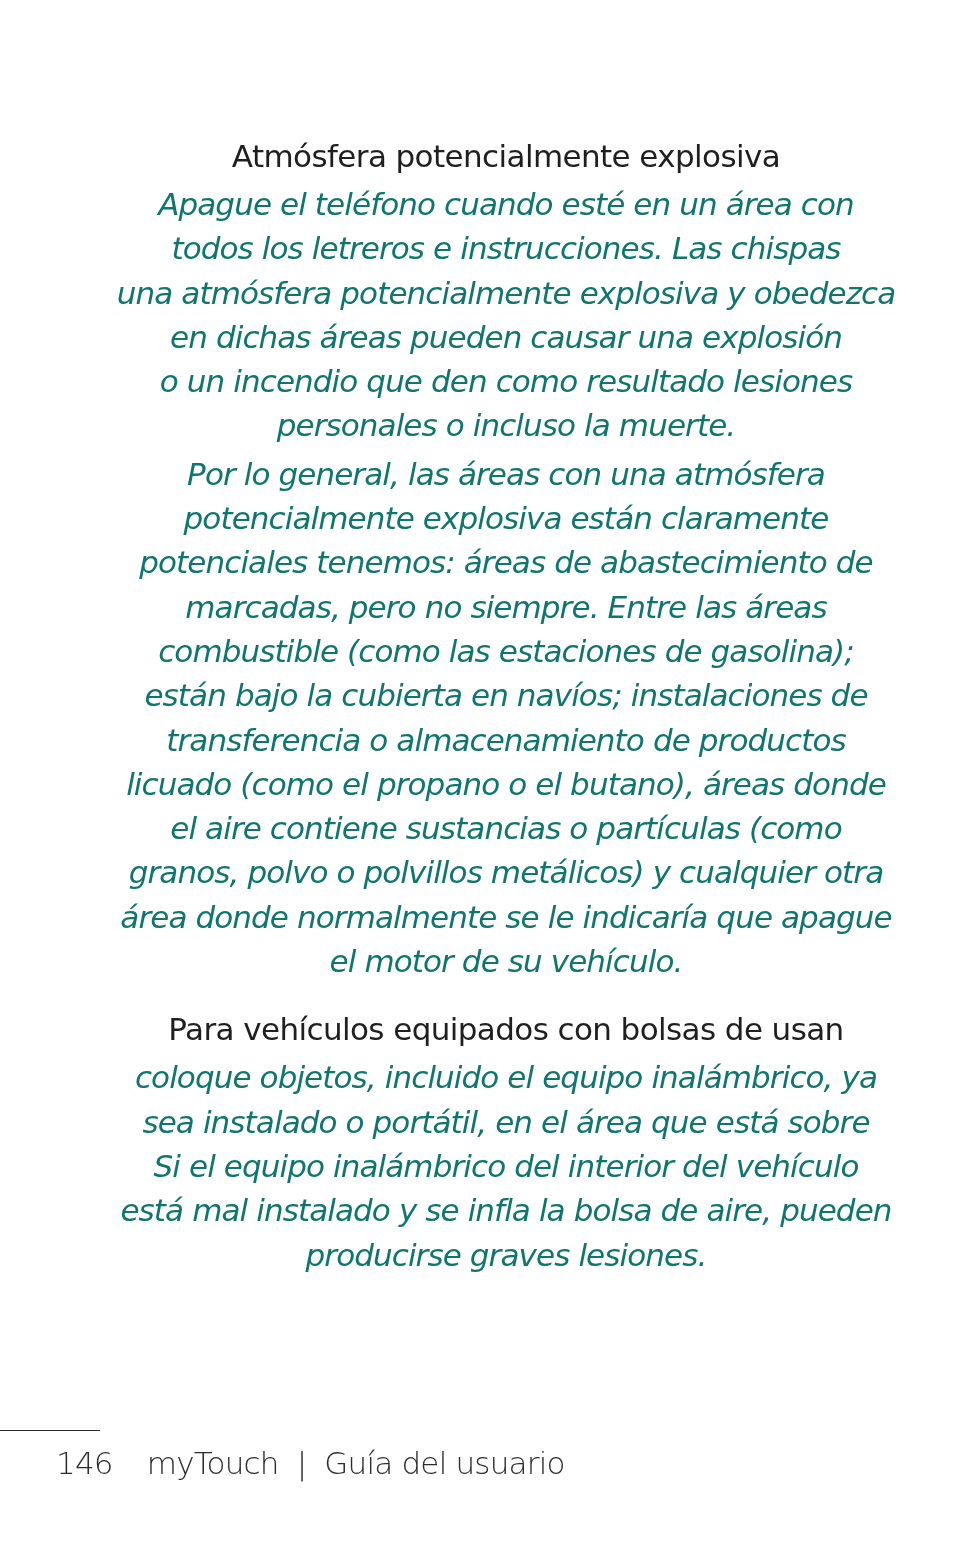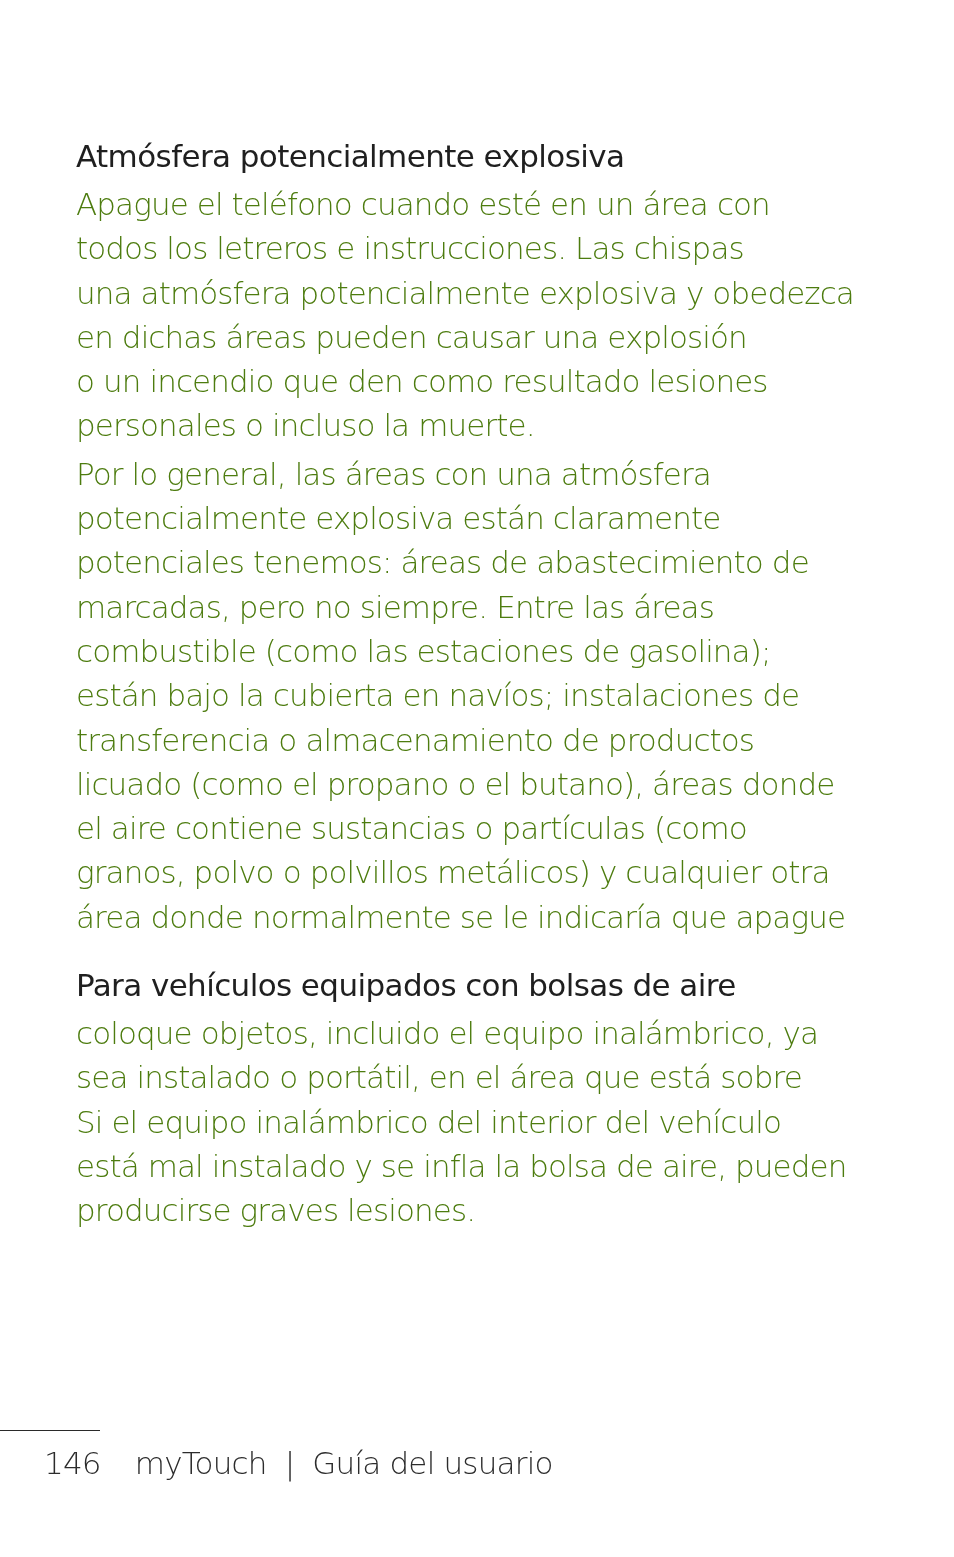--- a/index.html
+++ b/index.html
@@ -1,37 +1,37 @@
 <!DOCTYPE html>
 <html><head>
 <meta charset="utf-8">
 <style>
   html, body { margin: 0; padding: 0; }
   body {
     width: 954px; height: 1557px; background: #ffffff; position: relative; overflow: hidden;
     font-family: "DejaVu Sans", sans-serif; color: #2a2a2a;
   }
-  .content { position: absolute; left: 76px; top: 134px; width: 860px; }
+  .content { position: absolute; left: 76px; top: 134px; width: 860px; text-align: center; }
   .heading {
     font-size: 31px; font-weight: 500; color: #1f1f1f; line-height: 44px; margin: 0; white-space: nowrap;
     letter-spacing: -0.6px;
   }
   .para { margin: 0; }
   .line {
     display: block; font-size: 31px; font-weight: 300; line-height: 44.3px; white-space: nowrap;
-    letter-spacing: -0.9px; color: #4d7c0f;
+    letter-spacing: -0.9px; color: #0f766e; font-style: italic;
   }
   .gap-s { height: 4px; }
   .gap-l { height: 24px; }
   .rule { position: absolute; left: 0; top: 1430px; width: 100px; height: 1px; background: #2a2a2a; }
   .footer {
     position: absolute; left: 44px; top: 1441px; font-size: 31px; font-weight: 300; line-height: 44px;
     color: #2c2c2c; white-space: nowrap; letter-spacing: -0.8px;
   }
-  .footer .pg { margin-right: 34px; }
+  .footer .pg { margin-right: 34px; margin-left: 12px; }
   .footer .sep { margin: 0 18px; }
 </style>
 </head>
 <body>
 
 <div class="content">
   <h2 class="heading">Atmósfera potencialmente explosiva</h2>
   <div class="gap-s"></div>
   <p class="para">
     <span class="line">Apague el teléfono cuando esté en un área con</span>
@@ -47,23 +47,24 @@
     <span class="line">potencialmente explosiva están claramente</span>
     <span class="line">potenciales tenemos: áreas de abastecimiento de</span>
     <span class="line">marcadas, pero no siempre. Entre las áreas</span>
     <span class="line">combustible (como las estaciones de gasolina);</span>
     <span class="line">están bajo la cubierta en navíos; instalaciones de</span>
     <span class="line">transferencia o almacenamiento de productos</span>
     <span class="line">licuado (como el propano o el butano), áreas donde</span>
     <span class="line">el aire contiene sustancias o partículas (como</span>
     <span class="line">granos, polvo o polvillos metálicos) y cualquier otra</span>
     <span class="line">área donde normalmente se le indicaría que apague</span>
+    <span class="line">el motor de su vehículo.</span>
   </p>
   <div class="gap-l"></div>
-  <h2 class="heading">Para vehículos equipados con bolsas de aire</h2>
+  <h2 class="heading">Para vehículos equipados con bolsas de usan</h2>
   <div class="gap-s"></div>
   <p class="para">
     <span class="line">coloque objetos, incluido el equipo inalámbrico, ya</span>
     <span class="line">sea instalado o portátil, en el área que está sobre</span>
     <span class="line">Si el equipo inalámbrico del interior del vehículo</span>
     <span class="line">está mal instalado y se infla la bolsa de aire, pueden</span>
     <span class="line">producirse graves lesiones.</span>
   </p>
 </div>
 

